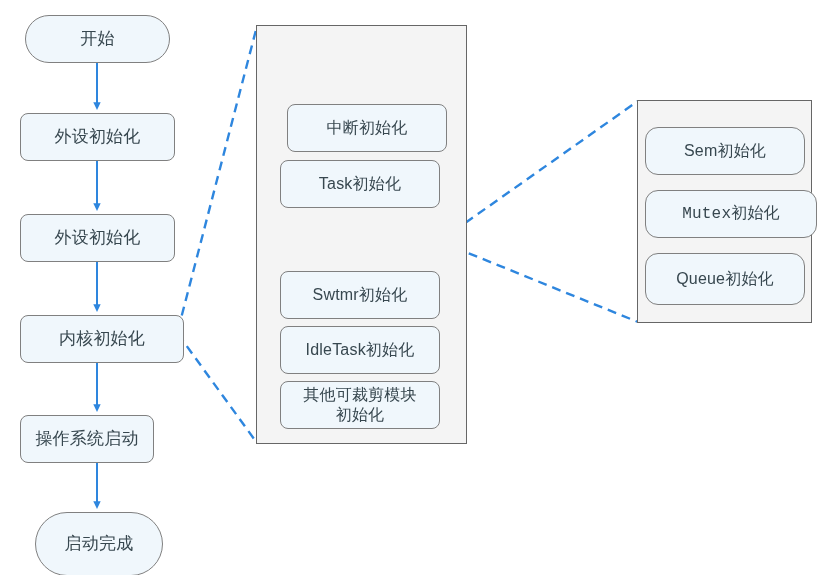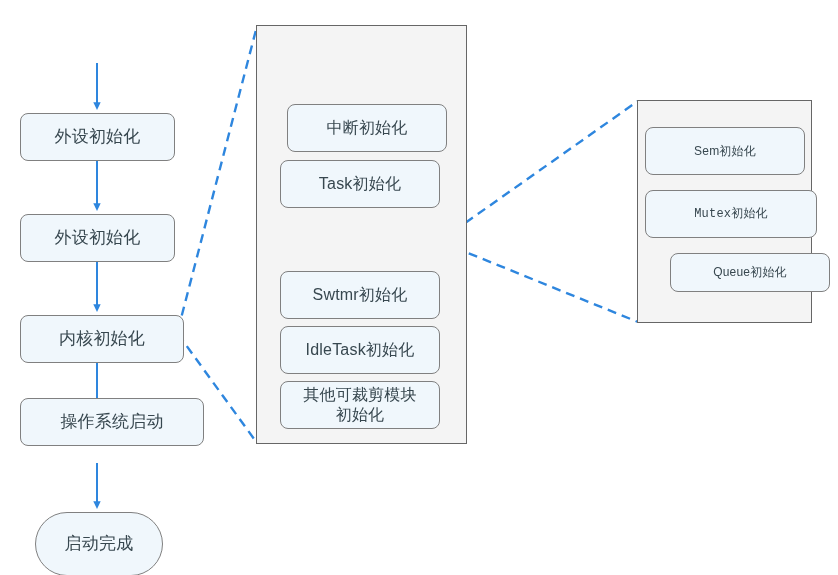--- a/index.html
+++ b/index.html
@@ -40,21 +40,21 @@
     text-align: center;
     line-height: 1.25;
     letter-spacing: 0.2px;
     white-space: pre-line;
   }
   .node.rounded  { border-radius: 8px; }
   .node.stadium  { border-radius: 999px; }
 
   .node.main   { font-size: 17px; }
   .node.sub    { font-size: 16px; }
-  .node.leaf   { font-size: 12px; }
+  .node.leaf   { font-size: 16px; border-radius: 13px; }
 
   
   .panel {
     position: absolute;
     box-sizing: border-box;
     background: #f4f4f4;
     border: 1px solid #666666;
   }
 </style>
 </head>
@@ -80,43 +80,44 @@
       <line x1="178" y1="334" x2="257" y2="443"></line>
       <line x1="441" y1="240" x2="638" y2="101"></line>
       <line x1="441" y1="242" x2="638" y2="322"></line>
     </g>
   </svg>
 
   <div class="panel" style="left:256px; top:25px; width:211px; height:419px;"></div>
 
   <div class="panel" style="left:637px; top:100px; width:175px; height:223px;"></div>
 
+  <div class="node main stadium" style="left:25px; top:15px; width:145px; height:48px;">开始</div>
 
   <div class="node main rounded" style="left:20px; top:113px; width:155px; height:48px;">外设初始化</div>
 
   <div class="node main rounded" style="left:20px; top:214px; width:155px; height:48px;">外设初始化</div>
 
   <div class="node main rounded" style="left:20px; top:315px; width:164px; height:48px;">内核初始化</div>
 
-  <div class="node main rounded" style="left:20px; top:398px; width:184px; height:48px;">操作系统启动</div>
+  <div class="node main rounded" style="left:20px; top:415px; width:134px; height:48px;">操作系统启动</div>
 
   <div class="node main stadium" style="left:35px; top:512px; width:128px; height:64px;">启动完成</div>
 
 
   <div class="node sub rounded" style="left:287px; top:104px; width:160px; height:48px;">中断初始化</div>
 
   <div class="node sub rounded" style="left:280px; top:160px; width:160px; height:48px;">Task初始化</div>
 
 
   <div class="node sub rounded" style="left:280px; top:271px; width:160px; height:48px;">Swtmr初始化</div>
 
   <div class="node sub rounded" style="left:280px; top:326px; width:160px; height:48px;">IdleTask初始化</div>
 
   <div class="node sub rounded" style="left:280px; top:381px; width:160px; height:48px;">其他可裁剪模块
 初始化</div>
 
   <div class="node leaf rounded" style="left:645px; top:127px; width:160px; height:48px;">Sem初始化</div>
 
   <div class="node leaf rounded" style="left:645px; top:190px; width:172px; height:48px;font-family:Liberation Mono, monospace;">Mutex初始化</div>
 
-  <div class="node leaf rounded" style="left:645px; top:253px; width:160px; height:39px;margin-left:25px;">Queue初始化</div>
+  <div class="node leaf rounded" style="left:645px; top:253px; width:160px; height:52px;">Queue初始化</div>
 
 </div>
 
 </body></html>

